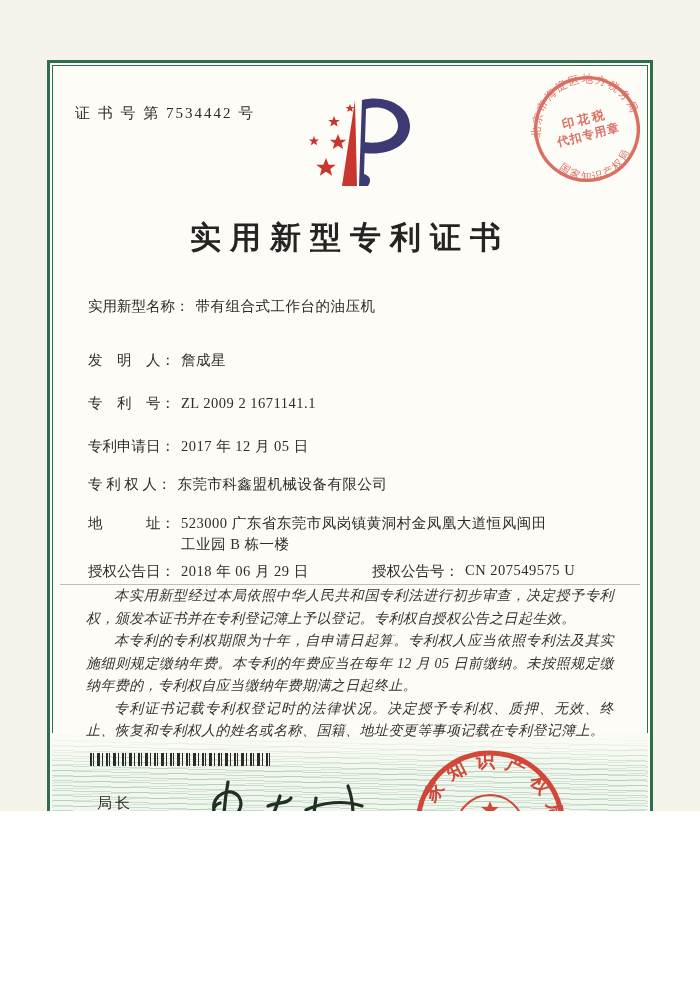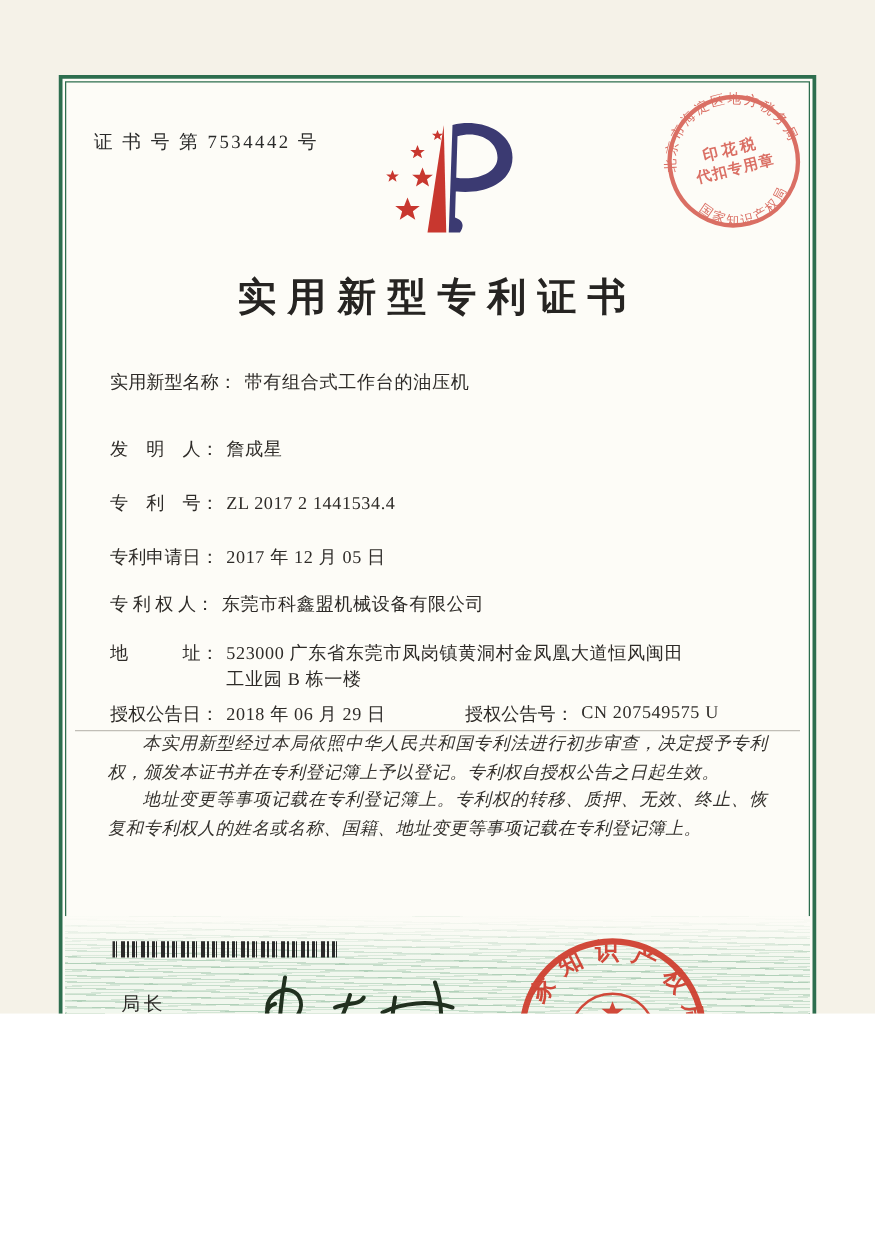--- a/index.html
+++ b/index.html
@@ -135,21 +135,21 @@
 
   <h1 class="title">实用新型专利证书</h1>
 
   <div class="field-row row-1">
     <span class="field-label">实用新型名称：</span><span class="field-value">带有组合式工作台的油压机</span>
   </div>
   <div class="field-row row-2">
     <span class="field-label">发　明　人：</span><span class="field-value">詹成星</span>
   </div>
   <div class="field-row row-3">
-    <span class="field-label">专　利　号：</span><span class="field-value">ZL 2017 2 1441534.4</span>
+    <span class="field-label">专　利　号：</span><span class="field-value">ZL 2009 2 1671141.1</span>
   </div>
   <div class="field-row row-4">
     <span class="field-label">专利申请日：</span><span class="field-value">2017 年 12 月 05 日</span>
   </div>
   <div class="field-row row-5">
     <span class="field-label">专 利 权 人：</span><span class="field-value">东莞市科鑫盟机械设备有限公司</span>
   </div>
   <div class="field-row row-6">
     <span class="field-label">地　　　址：</span><span class="field-value">523000 广东省东莞市凤岗镇黄洞村金凤凰大道恒风闽田
 工业园 B 栋一楼</span>
@@ -159,21 +159,22 @@
     <span>授权公告日：</span><span class="field-value">2018 年 06 月 29 日</span>
     <span class="grant-right">
       <span>授权公告号：</span><span class="field-value">CN 207549575 U</span>
     </span>
   </div>
 
   <div class="hairline"></div>
 
   <div class="paragraphs">
     <p>本实用新型经过本局依照中华人民共和国专利法进行初步审查，决定授予专利权，颁发本证书并在专利登记簿上予以登记。专利权自授权公告之日起生效。</p>
-    <p>地址变更等事项记载在专利登记簿上。专利权的转移、质押、无效、终止、恢复和专利权人的姓名或名称、国籍、地址变更等事项记载在专利登记簿上。</p>
+    <p>本专利的专利权期限为十年，自申请日起算。专利权人应当依照专利法及其实施细则规定缴纳年费。本专利的年费应当在每年 12 月 05 日前缴纳。未按照规定缴纳年费的，专利权自应当缴纳年费期满之日起终止。</p>
+    <p>专利证书记载专利权登记时的法律状况。决定授予专利权、质押、无效、终止、恢复和专利权人的姓名或名称、国籍、地址变更等事项记载在专利登记簿上。</p>
   </div>
 
   <div class="barcode"></div>
 
   <span class="signer-title">局长</span>
   <span class="signer-name">申长雨</span>
 
   <svg class="signature" viewBox="0 0 180 98">
     <g fill="none" stroke="#21301f" stroke-width="3.2" stroke-linecap="round" stroke-linejoin="round">
       <path d="M32,12 C28,34 26,58 29,82"></path>

